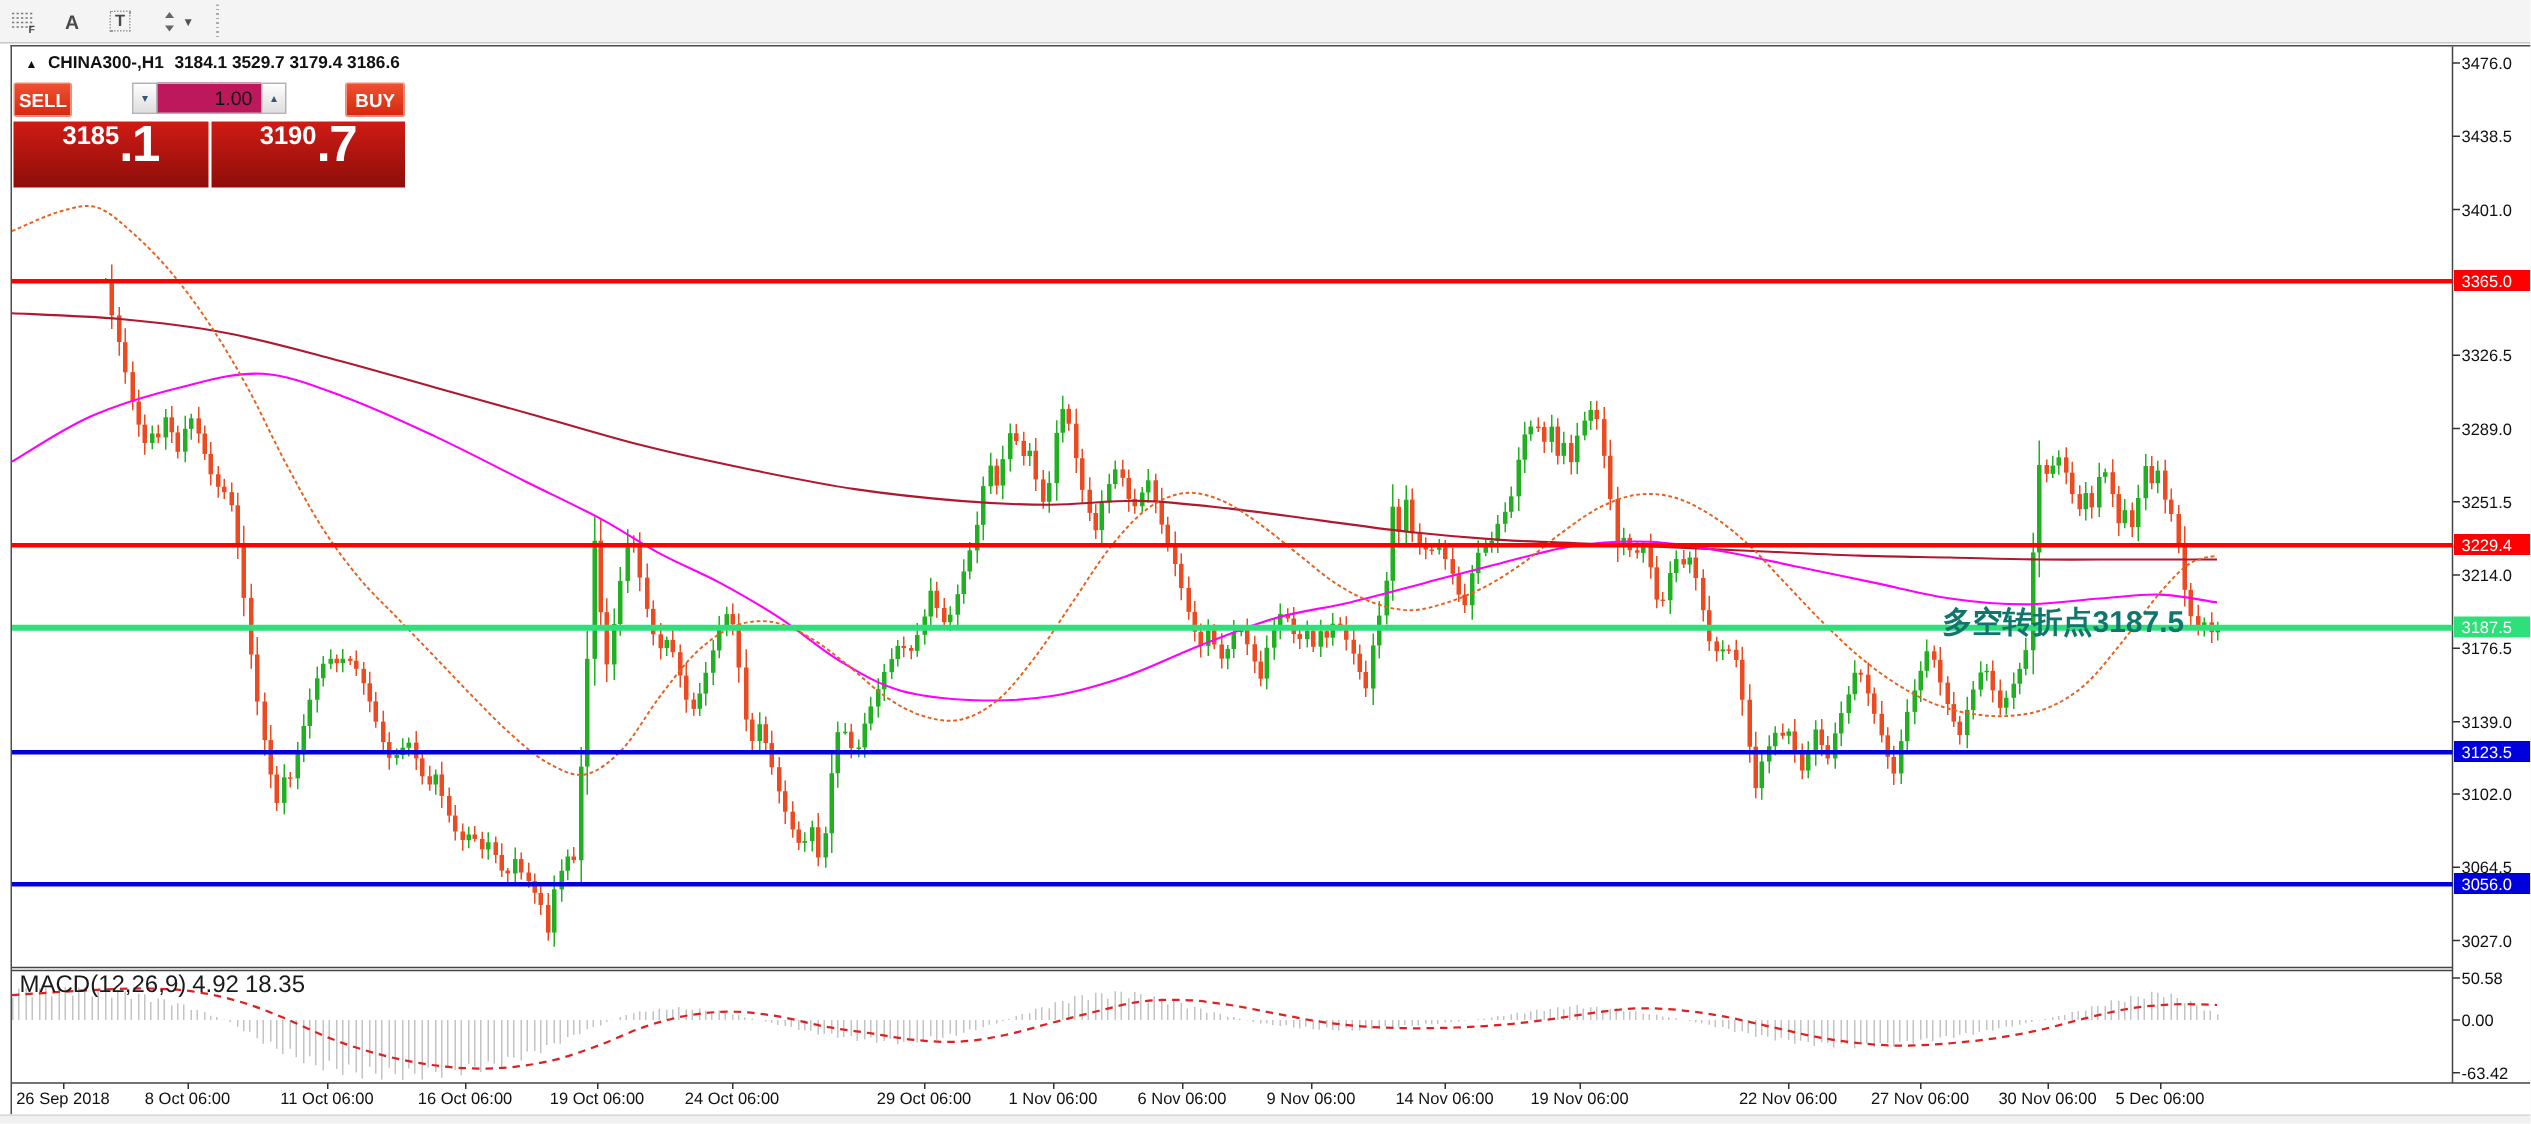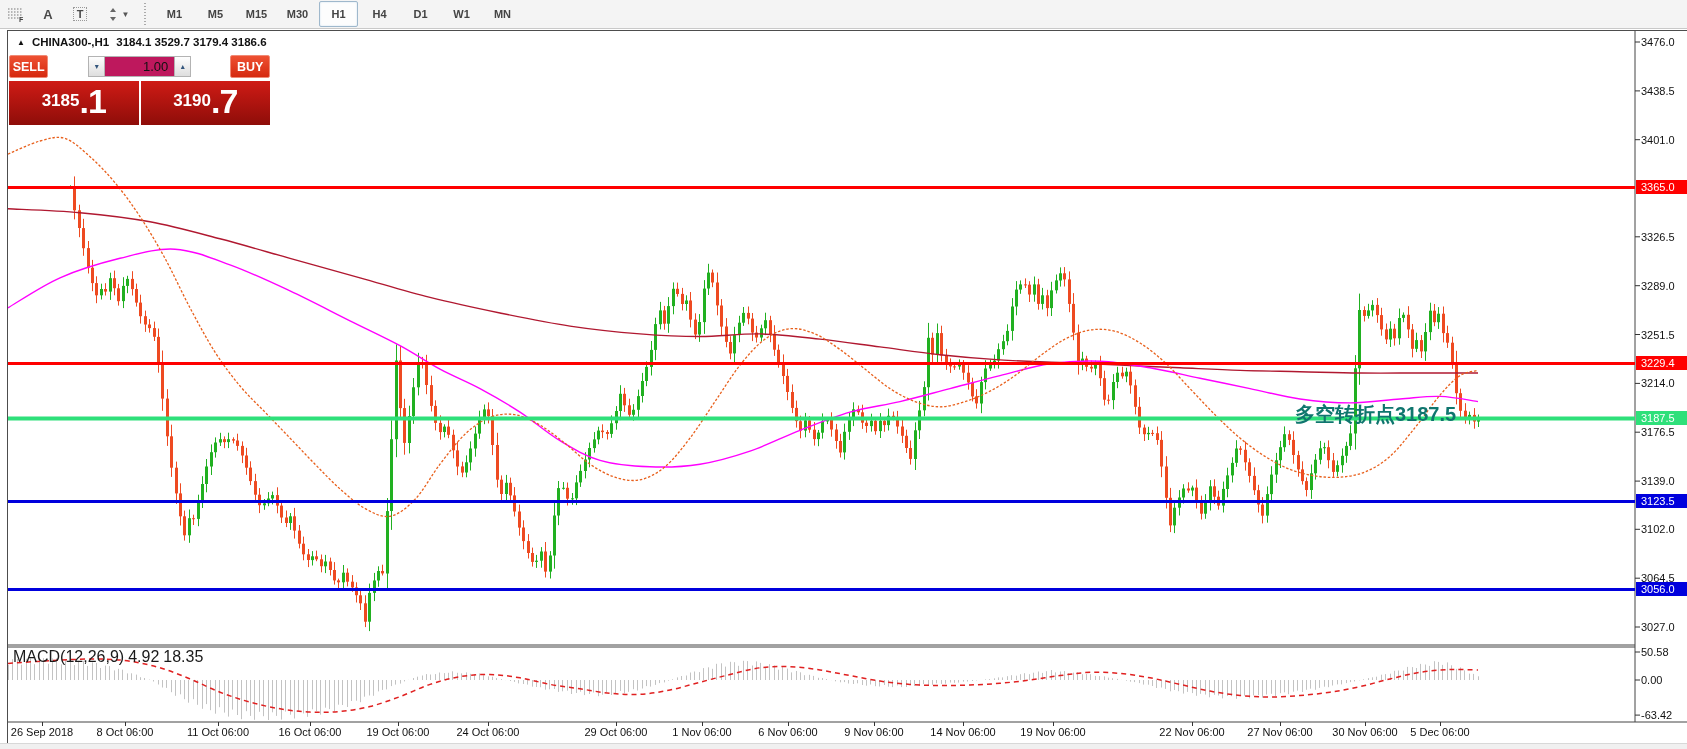--- a/index.html
+++ b/index.html
@@ -24,31 +24,31 @@
                 border-top:1px solid #4d4d4d;border-left:1px solid #4d4d4d;box-sizing:border-box;background:#fff;}
   #chart-svg{position:absolute;left:0;top:0;}
 
   
   #chart-header{position:absolute;left:14px;top:35px;font-size:11.5px;font-weight:bold;color:#111;
                 display:flex;align-items:center;gap:7px;background:rgba(255,255,255,.85);padding:1px 3px;}
   #collapse-tri{font-size:8px;color:#111;}
 
   
   #trade-panel{position:absolute;left:9px;top:55px;width:261px;}
-  .tp-row1{display:flex;align-items:center;height:23px;gap:36px;}
+  .tp-row1{display:flex;height:23px;gap:36px;}
   .tp-btn{height:21px;border:1px solid #f08a76;border-radius:2px;background:linear-gradient(#ee5132,#d5290f);
           color:#fff;font-size:12.5px;font-weight:bold;display:flex;align-items:center;justify-content:center;}
   #sell-btn{width:71px;} #buy-btn{width:72px;}
   .vol-wrap{display:flex;align-items:center;margin:0 3px 0 4px;height:21px;}
   .spin{width:17px;height:21px;background:linear-gradient(#fefefe,#dedede);border:1px solid #b3b3b3;
         display:flex;align-items:center;justify-content:center;font-size:8px;color:#33567d;box-sizing:border-box;}
   #volume-value{width:69px;height:21px;background:#be185d;border:1px solid #b3b3b3;border-left:none;border-right:none;
          font-size:13px;color:#111;display:flex;align-items:center;justify-content:flex-end;padding-right:6px;box-sizing:border-box;}
   .tp-row2{display:flex;margin-top:3px;height:44px;background:#fff;}
-  .price-box{flex:1;background:linear-gradient(#cf1b15,#8e0d09);color:#fff;display:flex;align-items:center;
+  .price-box{flex:1;background:linear-gradient(#cf1b15,#8e0d09);color:#fff;display:flex;align-items:flex-start;
              justify-content:center;padding-bottom:4px;}
   .price-box.left{margin-right:2px;}
   .price-main{font-size:17px;font-weight:bold;line-height:20px;}
   .price-big{font-size:34px;font-weight:bold;line-height:30px;letter-spacing:-1px;}
 
   
   #annotation{position:absolute;left:1295px;top:401px;font-size:20px;font-weight:bold;white-space:nowrap;}
   #macd-label{position:absolute;left:13px;top:648px;font-size:16px;color:#1a1a1a;white-space:nowrap;}
   #macd-label span{margin-right:4px;}
 
@@ -77,31 +77,20 @@
       <span style="border:1px dotted #999;padding:0 3px;font-size:11px;">T</span>
     </div>
     <div class="tool-btn" style="width:36px">
       <svg width="16" height="15" viewBox="0 0 16 15">
         <path d="M8 1 L11 5 L5 5 Z" fill="#666"></path>
         <path d="M8 14 L11 10 L5 10 Z" fill="#666"></path>
       </svg>
       <span class="caret">▼</span>
     </div>
     <div class="grip"></div>
-    <div id="tf-container" style="display:flex;align-items:center;">
-        <div class="tf-btn">M1</div>
-        <div class="tf-btn">M5</div>
-        <div class="tf-btn">M15</div>
-        <div class="tf-btn">M30</div>
-        <div class="tf-btn active">H1</div>
-        <div class="tf-btn">H4</div>
-        <div class="tf-btn">D1</div>
-        <div class="tf-btn">W1</div>
-        <div class="tf-btn">MN</div>
-      </div>
   </div>
 
   <div id="chart-window"></div>
   <svg id="chart-svg" width="1687" height="749">
       <defs>
         <clipPath id="mainclip">
           <rect x="8" y="33" width="1627" height="612"></rect>
         </clipPath>
       </defs>
       <g>

